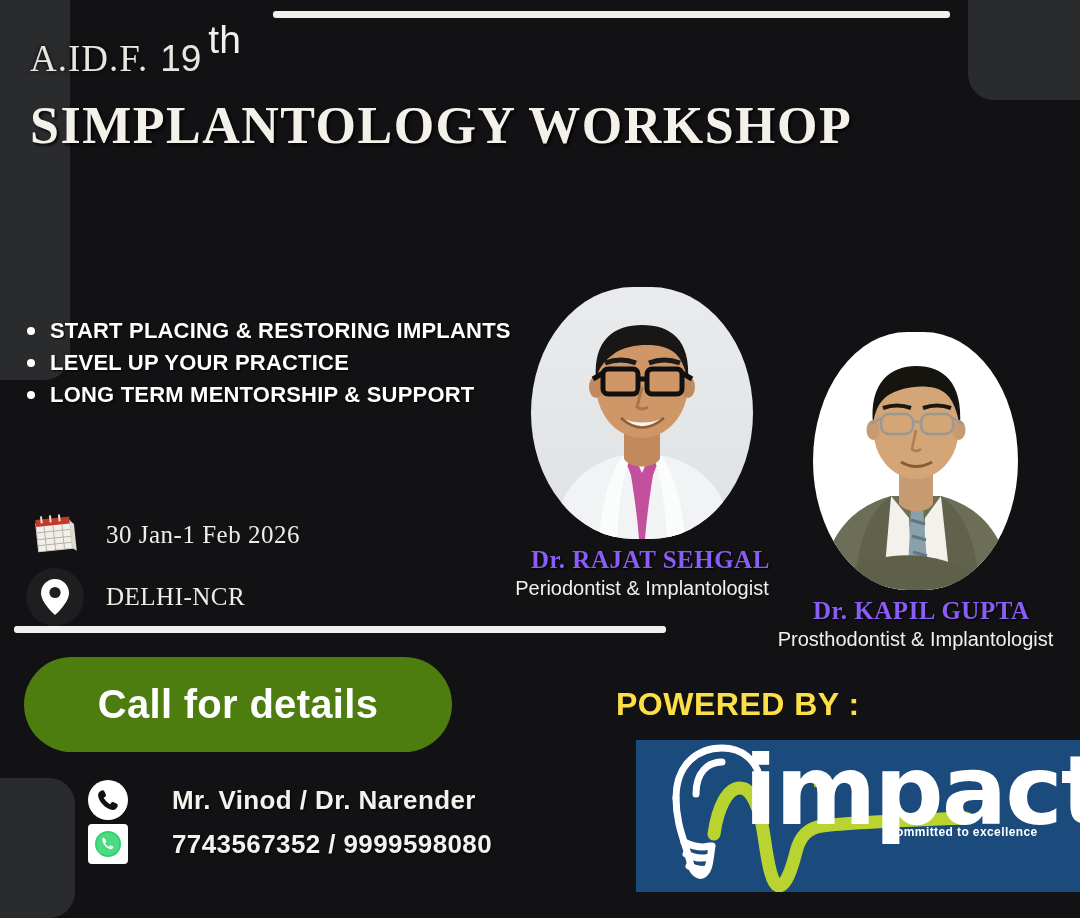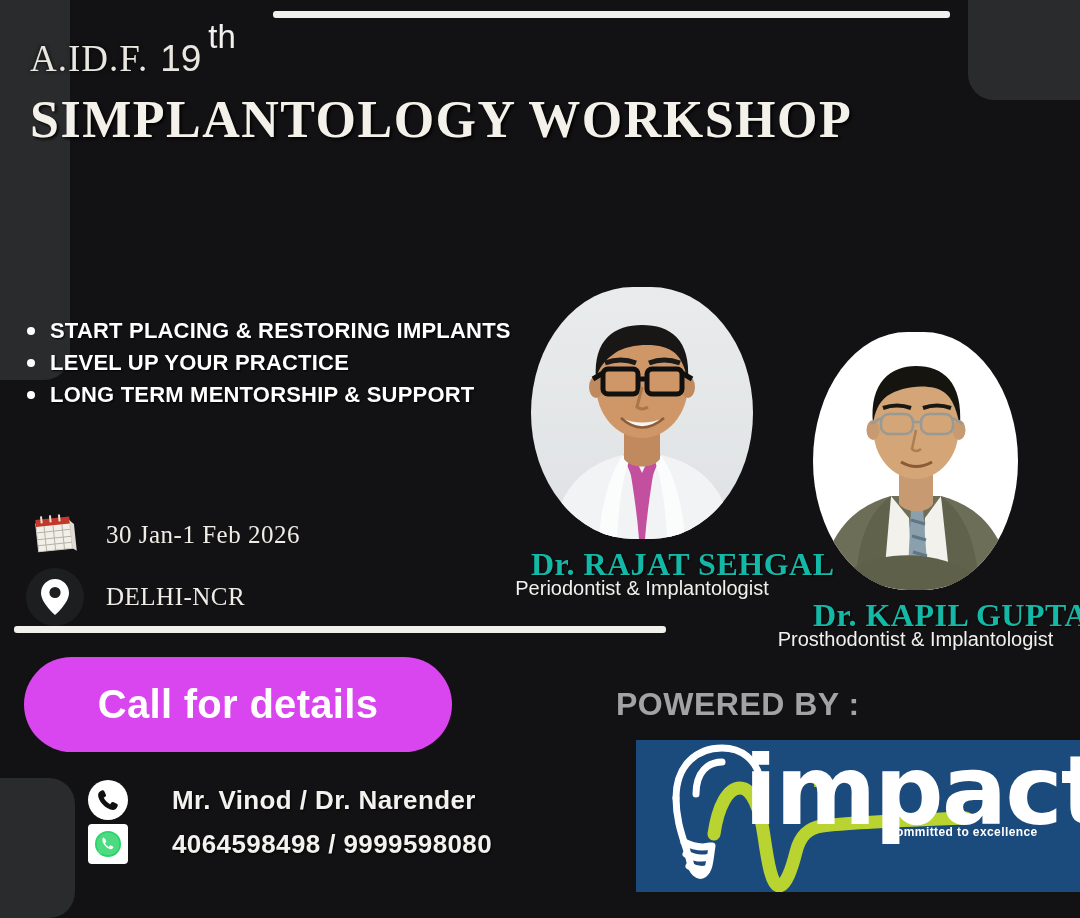--- a/index.html
+++ b/index.html
@@ -32,21 +32,21 @@
   #header { position:absolute; left:30px; top:40px; width:820px; }
   #aidf-line { display:flex; align-items:flex-start; }
   #aidf-text {
     font-family:"Liberation Serif", serif;
     font-size:37px; letter-spacing:1px;
     color:#e9e6e0; line-height:1;
     text-shadow:0 0 4px rgba(0,0,0,.9);
   }
   #aidf-ordinal {
     font-family:"Liberation Sans", sans-serif;
-    font-size:33px; color:#f3f1ee;
+    font-size:39px; color:#f3f1ee;
     margin-left:7px; position:relative; top:-22px;
   }
   #workshop-title {
     font-family:"Liberation Serif", serif;
     font-weight:bold;
     font-size:52px;
     letter-spacing:1.5px;
     color:#f4f1ea;
     margin-top:12px;
     white-space:nowrap;
@@ -118,22 +118,22 @@
     border-radius:46% 46% 46% 46% / 50% 50% 50% 50%;
     overflow:hidden;
   }
   #doc1-photo { left:531px; top:287px; width:222px; height:252px; }
   #doc2-photo { left:813px; top:332px; width:205px; height:258px; }
 
   .doc-name {
     position:absolute;
     font-family:"Liberation Serif", serif;
     font-weight:bold;
-    font-size:32px;
-    color:#14b8a6;
+    font-size:25px;
+    color:#8b5cf6;
     letter-spacing:.5px;
     text-align:center;
     white-space:nowrap;
     text-shadow:1px 1px 2px #000;
   }
   .doc-role {
     position:absolute;
     font-family:"Liberation Sans", sans-serif;
     font-size:20px;
     color:#f2f0ec;
@@ -142,21 +142,21 @@
   }
   #doc1-name { left:531px; top:546px; width:222px; }
   #doc1-role { left:471px; top:577px; width:342px; }
   #doc2-name { left:813px; top:597px; width:205px; }
   #doc2-role { left:748px; top:628px; width:335px; }
 
   
   #call-pill {
     position:absolute; left:24px; top:657px;
     width:428px; height:95px;
-    background:#d946ef;
+    background:#4d7c0f;
     border-radius:48px;
     display:flex; align-items:center; justify-content:center;
   }
   #call-pill-label {
     font-size:40px; font-weight:bold;
     color:#ffffff;
     letter-spacing:.3px;
   }
 
   
@@ -173,21 +173,21 @@
     font-size:26px; font-weight:bold;
     color:#f4f2ee; white-space:nowrap;
     letter-spacing:.4px;
     text-shadow:1px 1px 2px rgba(0,0,0,.85);
   }
 
   
   #powered-by-label {
     position:absolute; left:616px; top:686px;
     font-size:32px; font-weight:bold;
-    color:#a3a3a3; letter-spacing:.5px;
+    color:#fde047; letter-spacing:.5px;
   }
   #impact-logo {
     position:absolute; left:636px; top:740px;
     width:444px; height:152px;
     background:#1b4a7c;
     overflow:hidden;
   }
   #impact-wordmark {
     position:absolute; left:108px; top:-6px;
     font-size:97px; font-weight:bold;
@@ -379,21 +379,21 @@
       <span class="contact-text">Mr. Vinod  /  Dr. Narender</span>
     </div>
     <div class="contact-row">
       <span class="contact-icon" id="wa-icon-wrap">
         <svg width="32" height="32" viewBox="0 0 32 32">
           <circle cx="16" cy="16" r="13" fill="#25d366"></circle>
           <path d="M16 4.6 C9.7 4.6 4.6 9.7 4.6 16 C4.6 18.1 5.2 20.1 6.2 21.8 L4.8 27.2 L10.4 25.8 C12 26.7 13.9 27.2 16 27.2 C22.3 27.2 27.4 22.1 27.4 16 C27.4 9.7 22.3 4.6 16 4.6 Z" fill="#ffffff" opacity="0.18"></path>
           <path d="M11.7 9.6 C11.2 9.7 10.6 10.2 10.4 11 C10.1 12.6 10.8 14.6 12.3 16.7 C13.8 18.8 15.8 20.3 17.6 20.9 C18.8 21.3 19.9 21.2 20.6 20.6 C21.1 20.2 21.4 19.5 21.4 19 C21.4 18.7 21.3 18.5 21 18.4 L18.8 17.4 C18.4 17.2 18.1 17.3 17.9 17.6 L17.2 18.6 C17 18.8 16.8 18.9 16.5 18.8 C15.4 18.3 13.8 16.9 13.1 15.6 C13 15.4 13 15.2 13.2 15 L14 14.2 C14.2 14 14.3 13.7 14.2 13.4 L13.3 11.1 C13.1 10.7 12.9 10.5 12.5 10.4 Z" fill="#ffffff"></path>
         </svg>
       </span>
-      <span class="contact-text">4064598498 /    9999598080</span>
+      <span class="contact-text">7743567352 /    9999598080</span>
     </div>
   </div>
 
   <div id="powered-by-label">POWERED BY :</div>
 
   <div id="impact-logo">
     <svg width="444" height="152" viewBox="0 0 444 152" style="position:absolute;left:0;top:0;">
 
       <g fill="none" stroke="#ffffff" stroke-width="7" stroke-linecap="round">
         <path d="M40 58 C40 24 62 8 86 8 C106 8 120 20 124 38"></path>

